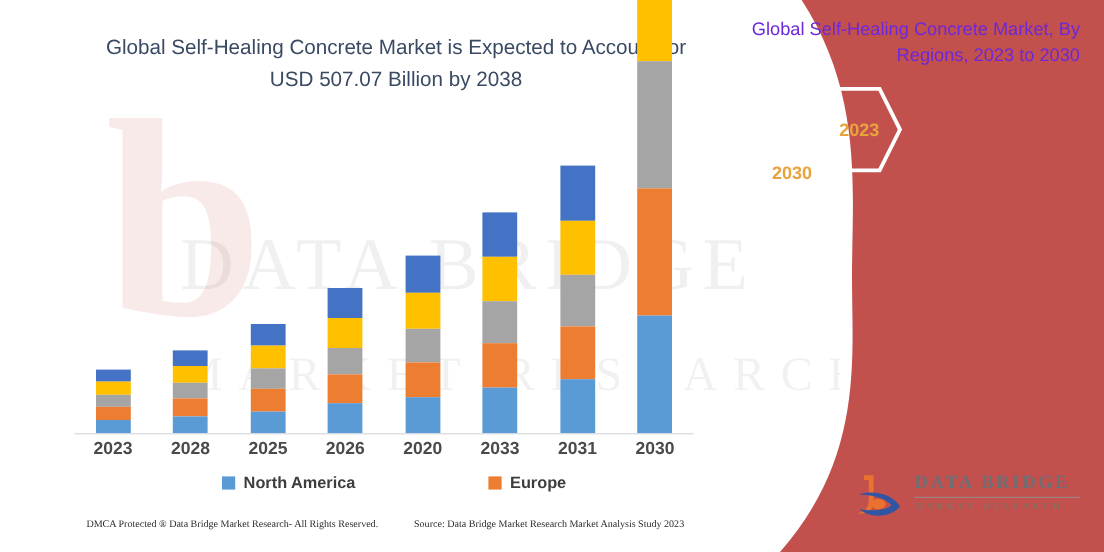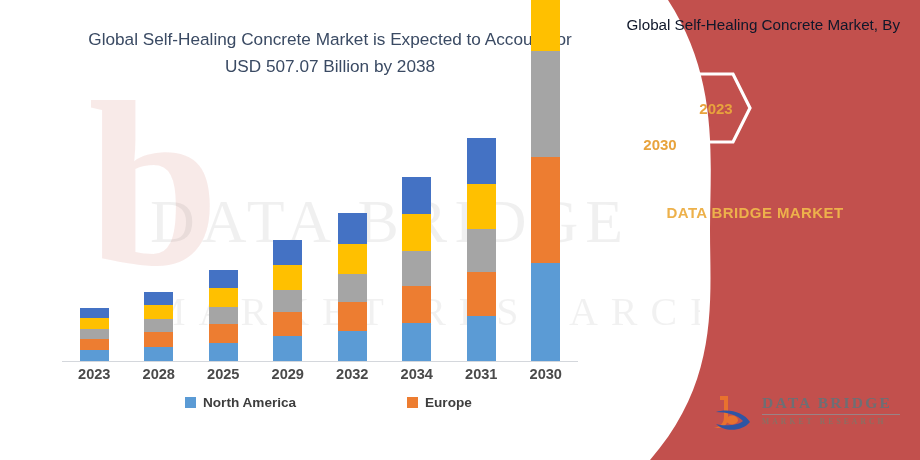--- a/index.html
+++ b/index.html
@@ -27,21 +27,21 @@
     font-family:"Liberation Serif",serif;
     font-size:40px;letter-spacing:13px;color:#000;opacity:.05;white-space:nowrap;
   }
 
   
   .panel{position:absolute;right:0;top:0;width:330px;height:460px;overflow:hidden;}
   .panel svg{position:absolute;left:0;top:0;}
   .panel-inner{position:absolute;inset:0;}
   .panel-title{
     position:absolute;left:28px;top:14px;width:282px;
-    text-align:right;color:#0f172a;font-size:15.2px;line-height:22px;font-weight:500;
+    text-align:right;color:#6d28d9;font-size:15.2px;line-height:22px;font-weight:500;
   }
   .hexes{position:absolute;left:0;top:78px;width:330px;height:120px;}
   .hex{position:absolute;}
   .hex-label{
     position:absolute;inset:0;display:flex;align-items:center;justify-content:center;
     color:#e8a33d;font-size:15px;font-weight:600;
   }
   .brandline{
     position:absolute;left:20px;top:200px;width:290px;text-align:center;
     color:#edb14b;font-size:15px;line-height:26px;font-weight:600;letter-spacing:.4px;
@@ -176,67 +176,71 @@
           </div>
         </div>
       </div>
     <div class="baseline"></div>
   </div>
 
   <div class="xaxis" id="xaxis">
       <div class="xtick">2023</div>
       <div class="xtick">2028</div>
       <div class="xtick">2025</div>
-      <div class="xtick">2029</div>
-      <div class="xtick">2032</div>
-      <div class="xtick">2034</div>
+      <div class="xtick">2026</div>
+      <div class="xtick">2020</div>
+      <div class="xtick">2033</div>
       <div class="xtick">2031</div>
       <div class="xtick">2030</div>
     </div>
 
   <div class="legend" id="legend">
       <div class="leg-item" style="left: 123px; top: 2px; justify-content: center;">
         <span class="leg-sw" style="background: rgb(91, 155, 213);"></span>
         <span class="leg-tx">North America</span>
       </div>
       <div class="leg-item" style="left: 345px; top: 2px;">
         <span class="leg-sw" style="background: rgb(237, 125, 49);"></span>
         <span class="leg-tx">Europe</span>
       </div>
     </div>
 
+  <div class="footer">
+    <div class="f-left">DMCA Protected ® Data Bridge Market Research- All Rights Reserved.</div>
+    <div class="f-right">Source: Data Bridge Market Research  Market Analysis Study 2023</div>
+  </div>
 
   <div class="panel">
     <svg width="330" height="460" viewBox="0 0 330 460">
       <path id="panelpath" d="M 78 0 L 330 0 L 330 460 L 60 460 C 130 380 120 300 120 230 C 120 160 130 80 78 0 Z" fill="#c2504d"></path>
     </svg>
     <div class="panel-inner">
       <div class="panel-title">
         <div>Global Self-Healing Concrete Market, By</div>
+        <div>Regions, 2023 to 2030</div>
       </div>
 
       <div class="hexes">
 
         <div class="hex" style="left:26px;top:22px;width:88px;height:88px;">
           <svg width="88" height="88" viewBox="0 0 88 88">
             <polygon points="24,4 64,4 84,44 64,84 24,84 4,44" fill="none" stroke="#ffffff" stroke-width="3.4"></polygon>
           </svg>
           <div class="hex-label">2030</div>
         </div>
 
         <div class="hex" style="left:88px;top:-8px;width:76px;height:76px;">
           <svg width="76" height="76" viewBox="0 0 76 76">
             <polygon points="21,4 55,4 72,38 55,72 21,72 4,38" fill="none" stroke="#ffffff" stroke-width="3.2"></polygon>
           </svg>
           <div class="hex-label">2023</div>
         </div>
       </div>
 
       <div class="brandline">
-        <div>DATA BRIDGE MARKET</div>
       </div>
 
       <div class="logo">
         <div class="logo-mark">
           <svg width="46" height="44" viewBox="0 0 46 44">
             <path d="M10 4 L18 4 L18 26 C18 32 14 36 8 36 L4 36 C12 34 14 30 14 24 L14 8 L10 8 Z" fill="#e8722e"></path>
             <path d="M6 20 C18 16 34 20 40 30 C32 40 14 40 6 32 C12 34 28 34 33 29 C28 23 16 20 6 20 Z" fill="#2f55a4"></path>
             <ellipse cx="22" cy="28" rx="6" ry="4.4" fill="#e8722e"></ellipse>
           </svg>
         </div>

